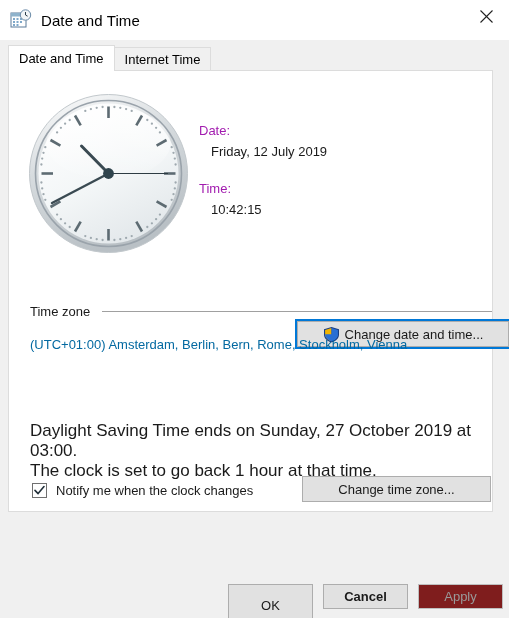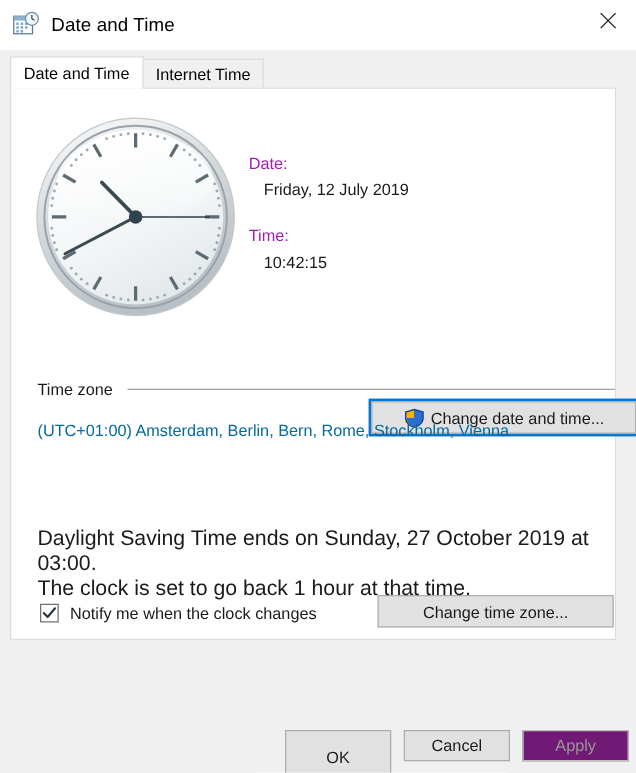--- a/index.html
+++ b/index.html
@@ -139,21 +139,21 @@
     border: 1px solid #adadad;
     box-sizing: border-box;
     display: inline-flex;
     align-items: center;
     justify-content: center;
     white-space: nowrap;
     padding: 0;
   }
   .btn.disabled {
     color: #999999;
-    background: #701a75;
+    background: #7f1d1d;
     border-color: #bfbfbf;
   }
   .btn-focus-ring {
     position: absolute;
     border: 1px solid #0078d7;
     box-sizing: border-box;
     padding: 1px;
     background: #0078d7;
   }
   .btn-focus-ring .btn {
@@ -250,21 +250,21 @@
   
   .footer {
     position: absolute;
     left: 0;
     top: 512px;
     width: 509px;
     height: 106px;
     background: #f0f0f0;
   }
   #ok-btn     { position:absolute; left:228px; top:72px; width:85px; height:43px; }
-  #cancel-btn { position:absolute; left:323px; top:72px; width:85px; height:25px; }
+  #cancel-btn { position:absolute; left:323px; top:72px; width:85px; height:25px;font-weight:bold; }
   #apply-btn  { position:absolute; left:418px; top:72px; width:85px; height:25px; }
 </style>
 </head>
 <body>
 
 <div class="titlebar">
   <span class="title-icon">
     <svg width="22" height="22" viewBox="0 0 22 22">
       <rect x="1" y="4" width="15" height="14" fill="#ffffff" stroke="#5b7a99" stroke-width="1"></rect>
       <rect x="1" y="4" width="15" height="3.5" fill="#8fb3cc"></rect>

